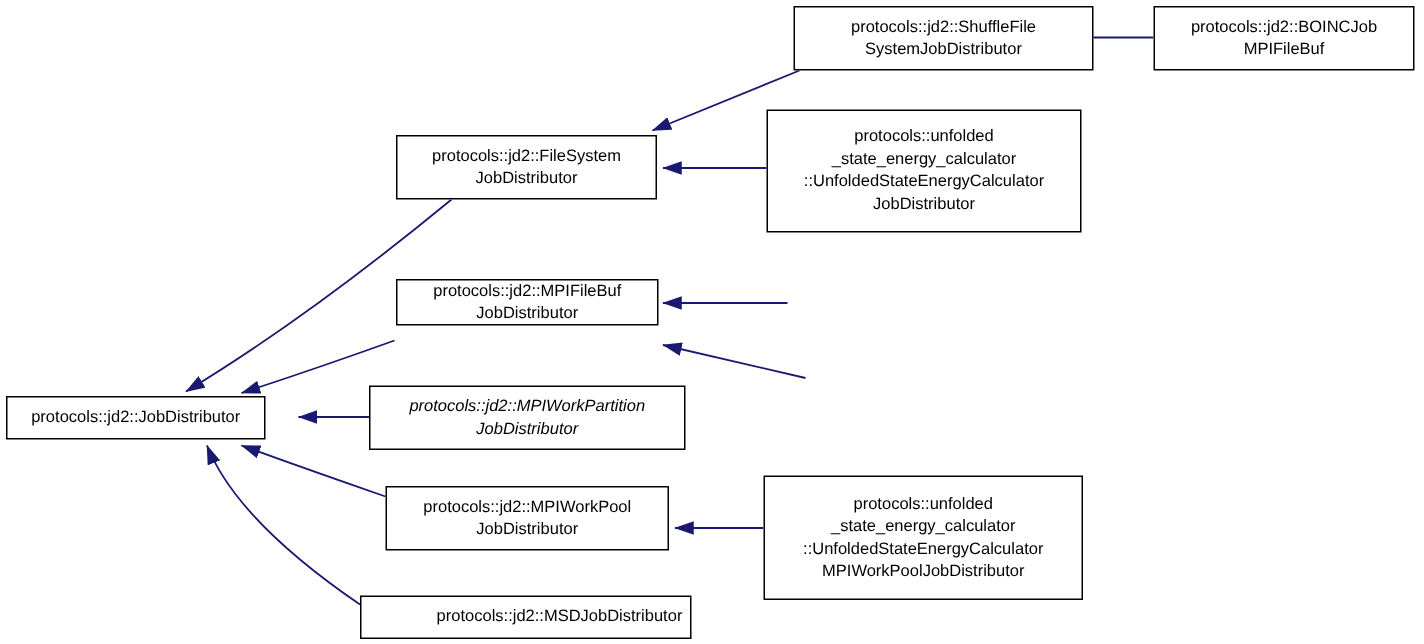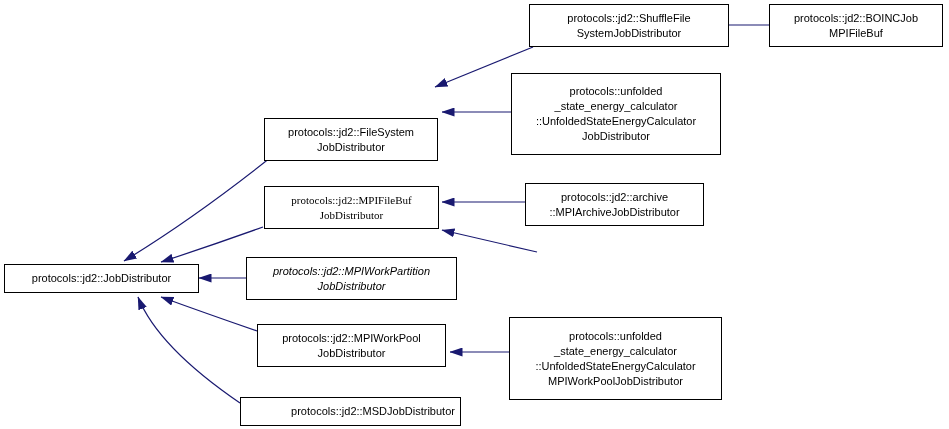--- a/index.html
+++ b/index.html
@@ -37,26 +37,26 @@
     display: flex;
     align-items: center;
     justify-content: center;
     text-align: center;
     font-size: 11px;
     line-height: 15px;
     white-space: pre-line;
     cursor: pointer;
   }
   
-  #n-root      { left: 4px;   top: 264px; width: 195px; height: 29px; }
-  #n-fs        { left: 264px; top: 90px;  width: 174px; height: 43px; margin-top: 28px; }
+  #n-root      { left: 4px;   top: 264px; width: 173px; height: 29px; }
+  #n-fs        { left: 264px; top: 90px;  width: 174px; height: 43px; }
   #n-shuffle   { left: 529px; top: 4px;   width: 200px; height: 43px; }
   #n-boinc     { left: 769px; top: 4px;   width: 174px; height: 43px; }
   #n-unf-jd    { left: 511px; top: 73px;  width: 210px; height: 82px; }
-  #n-filebuf   { left: 264px; top: 186px; width: 175px; height: 43px; font-family: Liberation Serif, serif; }
+  #n-filebuf   { left: 264px; top: 186px; width: 175px; height: 31px; }
   #n-archive   { left: 525px; top: 183px; width: 179px; height: 43px; }
   #n-multicomm { left: 537px; top: 249px; width: 159px; height: 43px; }
   #n-partition { left: 246px; top: 257px; width: 211px; height: 43px; font-style: italic; }
   #n-workpool  { left: 257px; top: 324px; width: 189px; height: 43px; }
   #n-unf-mpi   { left: 509px; top: 317px; width: 213px; height: 83px; }
   #n-msd       { left: 240px; top: 397px; width: 221px; height: 29px; padding-left: 45px; }
 </style>
 </head>
 <body>
 
@@ -87,22 +87,20 @@
   <div class="node" id="n-shuffle">protocols::jd2::ShuffleFile
 SystemJobDistributor</div>
   <div class="node" id="n-boinc">protocols::jd2::BOINCJob
 MPIFileBuf</div>
   <div class="node" id="n-unf-jd">protocols::unfolded
 _state_energy_calculator
 ::UnfoldedStateEnergyCalculator
 JobDistributor</div>
   <div class="node" id="n-filebuf">protocols::jd2::MPIFileBuf
 JobDistributor</div>
-  <div class="node" id="n-archive">protocols::jd2::archive
-::MPIArchiveJobDistributor</div>
   <div class="node" id="n-partition">protocols::jd2::MPIWorkPartition
 JobDistributor</div>
   <div class="node" id="n-workpool">protocols::jd2::MPIWorkPool
 JobDistributor</div>
   <div class="node" id="n-unf-mpi">protocols::unfolded
 _state_energy_calculator
 ::UnfoldedStateEnergyCalculator
 MPIWorkPoolJobDistributor</div>
   <div class="node" id="n-msd">protocols::jd2::MSDJobDistributor</div>
 

